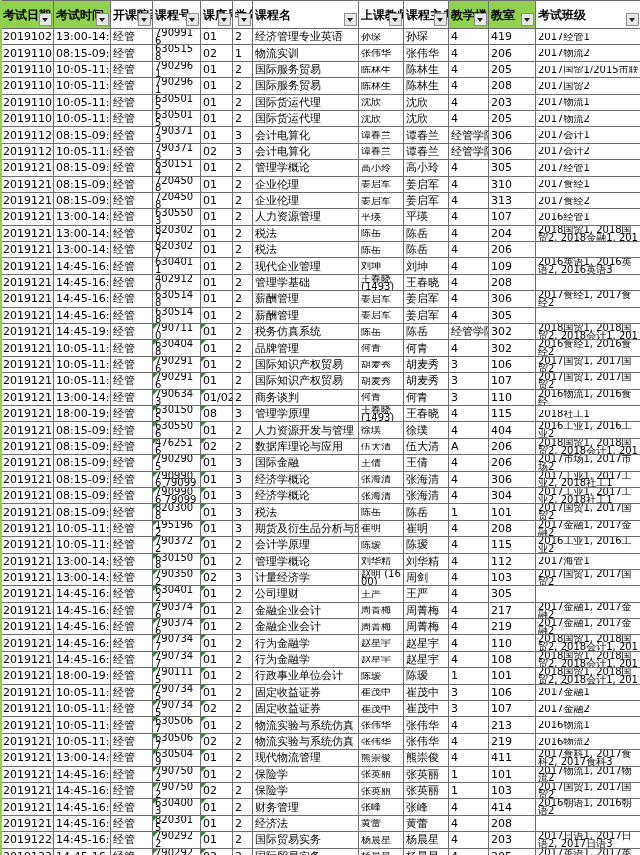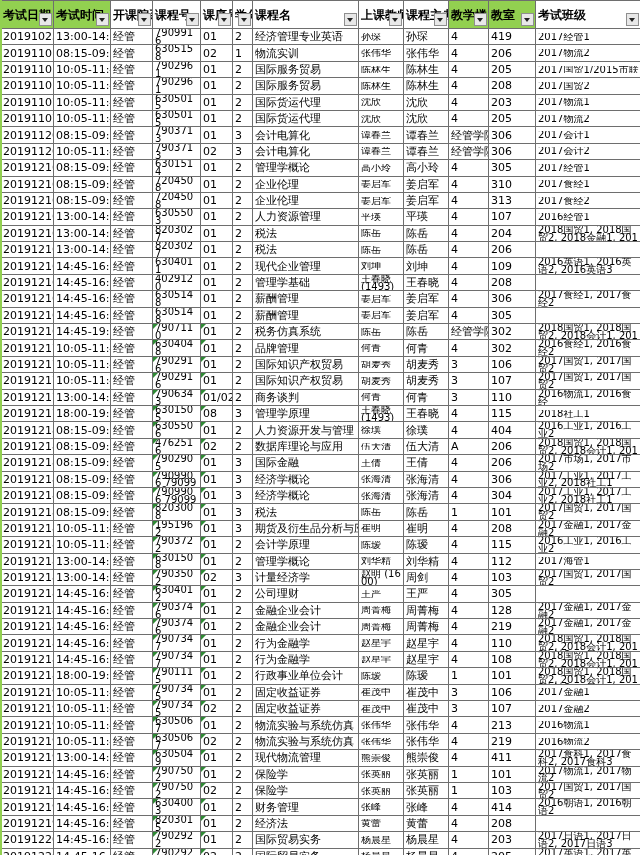--- a/index.html
+++ b/index.html
@@ -809,21 +809,21 @@
             <i class="mark"></i>
           </td>
           <td>01<i class="mark"></i></td>
           <td>2</td>
           <td>金融企业会计</td>
           <td class="sq">
             <span>周菁梅</span>
           </td>
           <td>周菁梅</td>
           <td>4</td>
-          <td>128</td>
+          <td>217</td>
           <td class="sq">
             <span>2017金融1, 2017金融2</span>
           </td>
         </tr>
         <tr>
           <td>20191218</td>
           <td>14:45-16:20</td>
           <td>经管</td>
           <td class="sq">
             <span>7903746</span>

